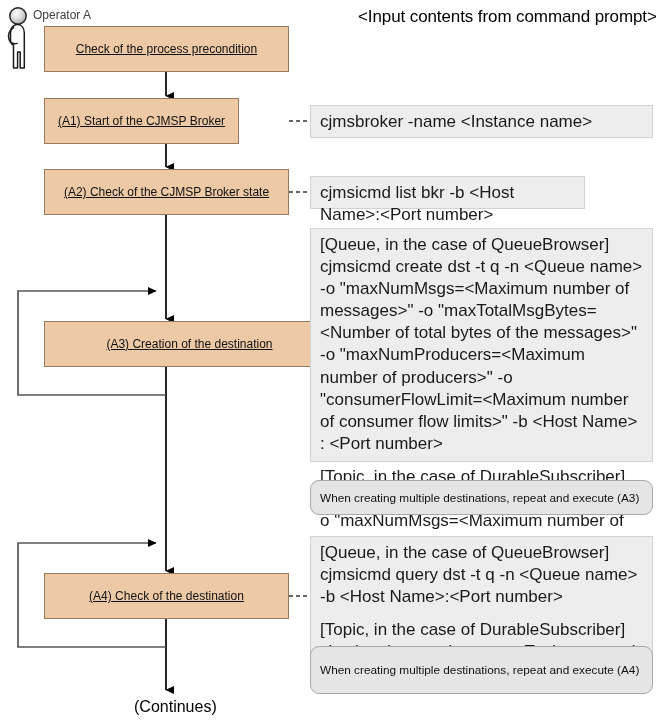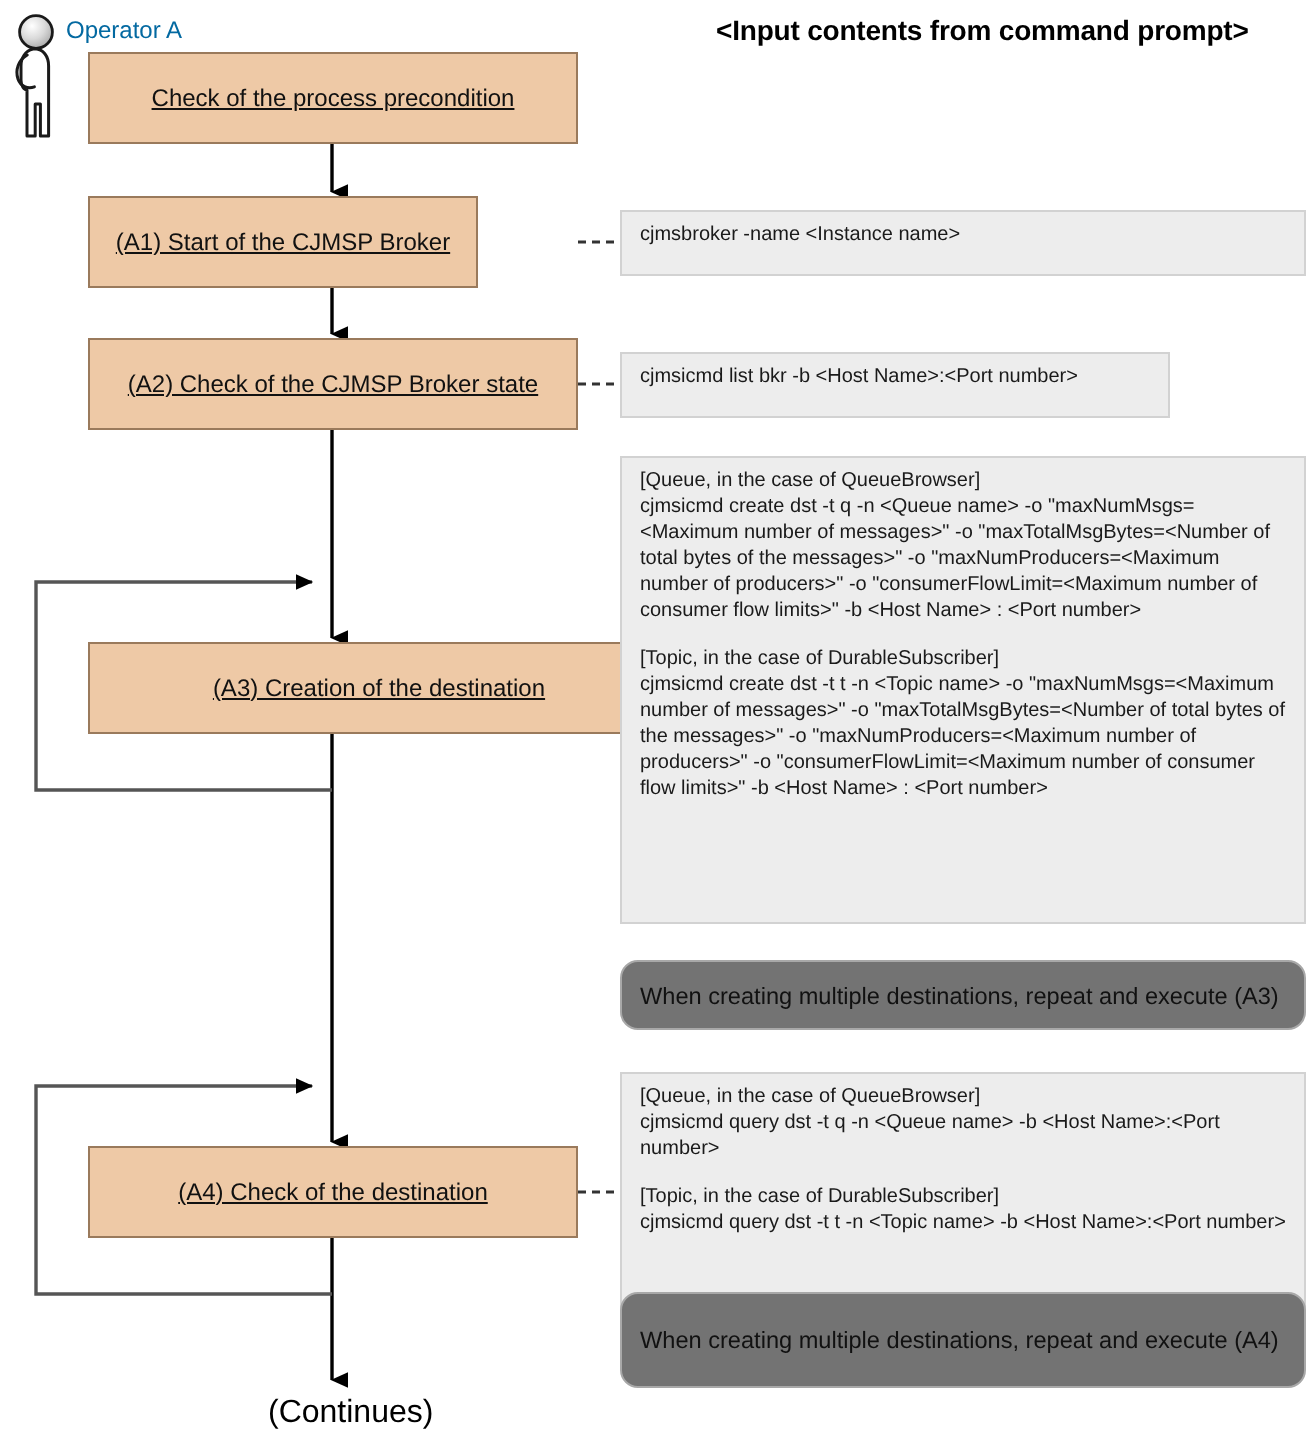--- a/index.html
+++ b/index.html
@@ -16,31 +16,31 @@
     position: relative;
     width: 656px;
     height: 720px;
     background: #ffffff;
     overflow: hidden;
   }
   .abs { position: absolute; }
 
   
   .col-header {
-    font-size: 14px;
-    font-weight: bold;
+    font-size: 17px;
+    font-weight: normal;
     color: #000;
     white-space: nowrap;
     letter-spacing: -0.1px;
   }
 
   
   .actor-label {
     font-size: 12px;
-    color: #0369a1;
+    color: #404040;
     white-space: nowrap;
   }
 
   
   .proc-box {
     box-sizing: border-box;
     background: #eec9a6;
     border: 1px solid #9a7a5c;
     display: flex;
     align-items: center;
@@ -56,32 +56,32 @@
   }
 
   
   .cmd-box {
     box-sizing: border-box;
     background: #ededed;
     border: 1px solid #d2d2d2;
     padding: 5px 8px 5px 9px;
   }
   .cmd-text {
-    font-size: 10px;
+    font-size: 17px;
     line-height: 1.30;
     color: #1a1a1a;
     white-space: pre-wrap;
     word-break: normal;
   }
   .cmd-text + .cmd-text { margin-top: 11px; }
 
   
   .note-box {
     box-sizing: border-box;
-    background: #737373;
+    background: #e5e5e5;
     border: 1px solid #a8a8a8;
     border-radius: 9px;
     display: flex;
     align-items: center;
     padding-left: 9px;
   }
   .note-text {
     font-size: 11.8px;
     color: #111;
     white-space: nowrap;

